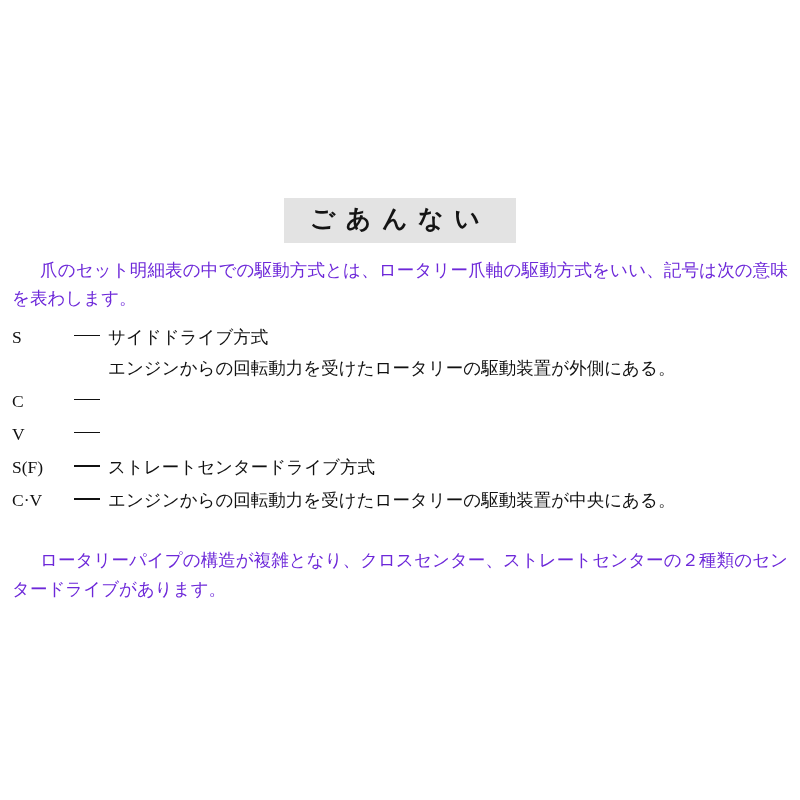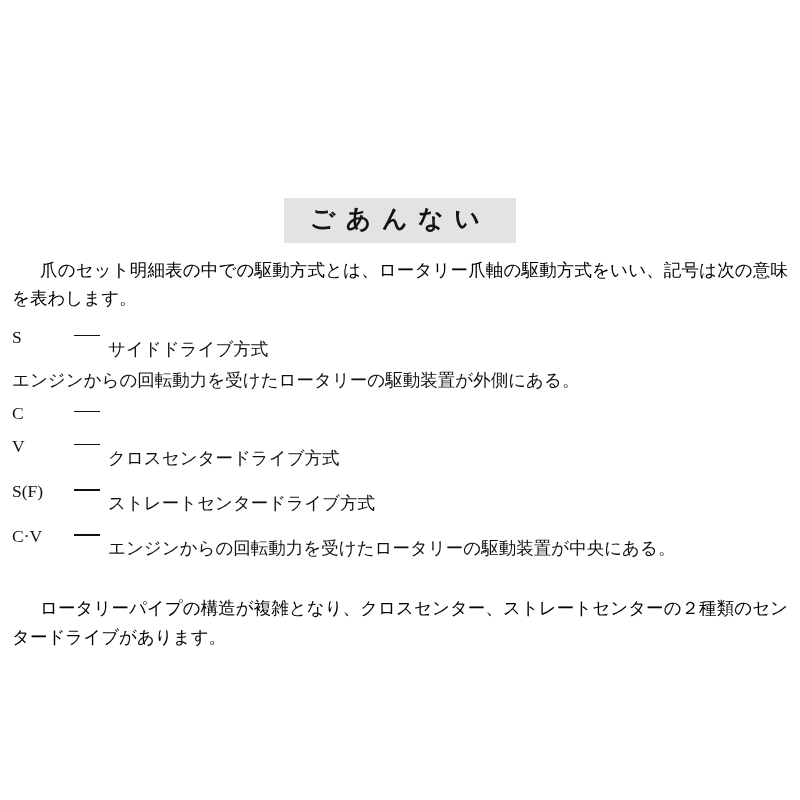--- a/index.html
+++ b/index.html
@@ -44,21 +44,21 @@
   .body-block {
     position: absolute;
     left: 12px;
     top: 256px;
     width: 776px;
   }
 
   .para {
     font-size: 17.5px;
     line-height: 1.62;
-    color: #000000;
+    color: #6d28d9;
     text-align: justify;
     margin: 0 0 4px 0;
   }
   .para.indent {
     text-indent: 1.6em;
   }
 
   .legend {
     margin-top: 11px;
   }
@@ -85,23 +85,23 @@
     content: "";
     position: absolute;
     left: 0;
     top: 0.62em;
     width: 26px;
     height: 1.5px;
     background: #111111;
   }
   .legend-text {
     flex: 1 1 auto;
-    margin-top: 12px;
   }
   .legend-sub {
+    margin-left: 96px;
     font-size: 17.5px;
     line-height: 1.55;
     margin-top: -2px;
     margin-bottom: 6px;
   }
 
   .closing {
     margin-top: 32px;
   }
 </style>
@@ -128,21 +128,20 @@
       <div class="legend-sub">エンジンからの回転動力を受けたロータリーの駆動装置が外側にある。</div>
 
       <div class="legend-row">
         <span class="legend-sym">C</span>
         <span class="legend-dash"></span>
       </div>
 
       <div class="legend-row">
         <span class="legend-sym">V</span>
         <span class="legend-dash"></span>
-        <span class="legend-text">クロスセンタードライブ方式</span>
       </div>
 
       <div class="legend-row">
         <span class="legend-sym">S(F)</span>
         <span class="legend-dash"></span>
         <span class="legend-text">ストレートセンタードライブ方式</span>
       </div>
 
       <div class="legend-row">
         <span class="legend-sym">C·V</span>

